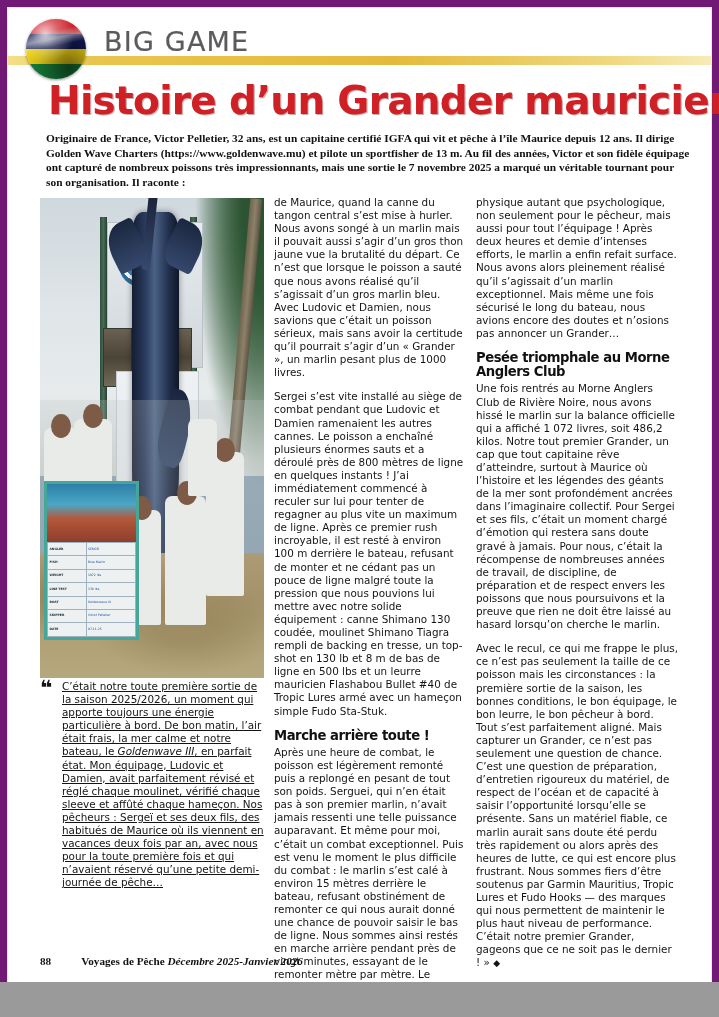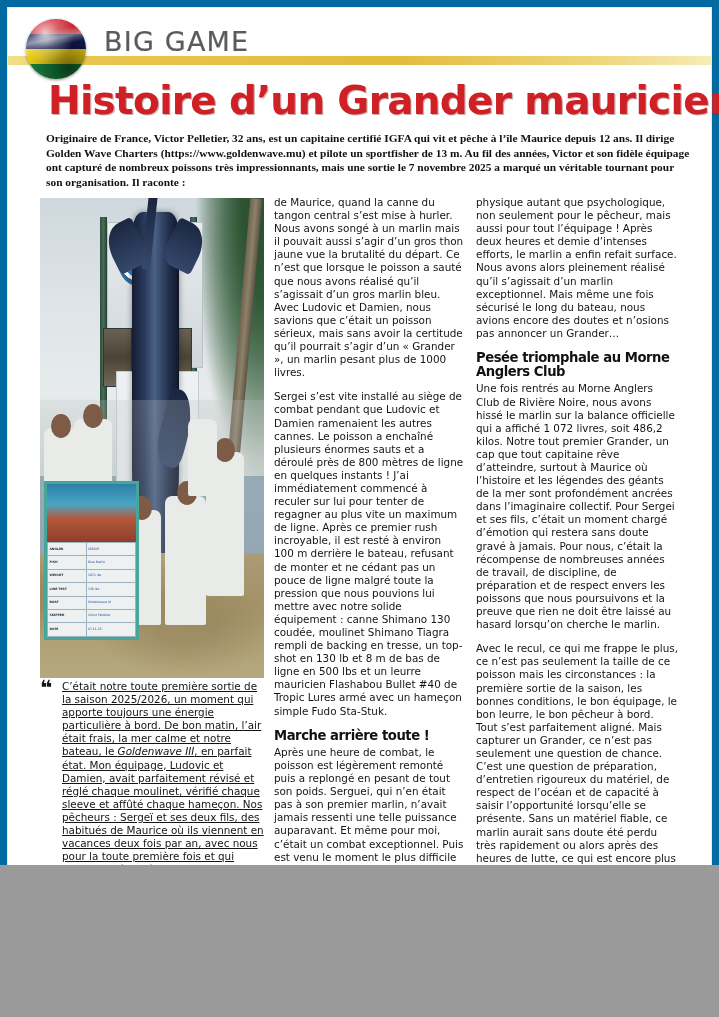--- a/index.html
+++ b/index.html
@@ -6,22 +6,22 @@
     margin: 0;
     padding: 0;
     background: #9a9a9a;
   }
   body {
     font-family: "Liberation Sans", sans-serif;
   }
   .page {
     position: relative;
     width: 719px;
-    height: 865px;
-    background: #0369a1;
+    height: 982px;
+    background: #701a75;
     overflow: hidden;
     box-sizing: border-box;
   }
   .page-inner {
     position: absolute;
     left: 8px;
     top: 8px;
     width: 703px;
     height: 1001px;
     background: #ffffff;

